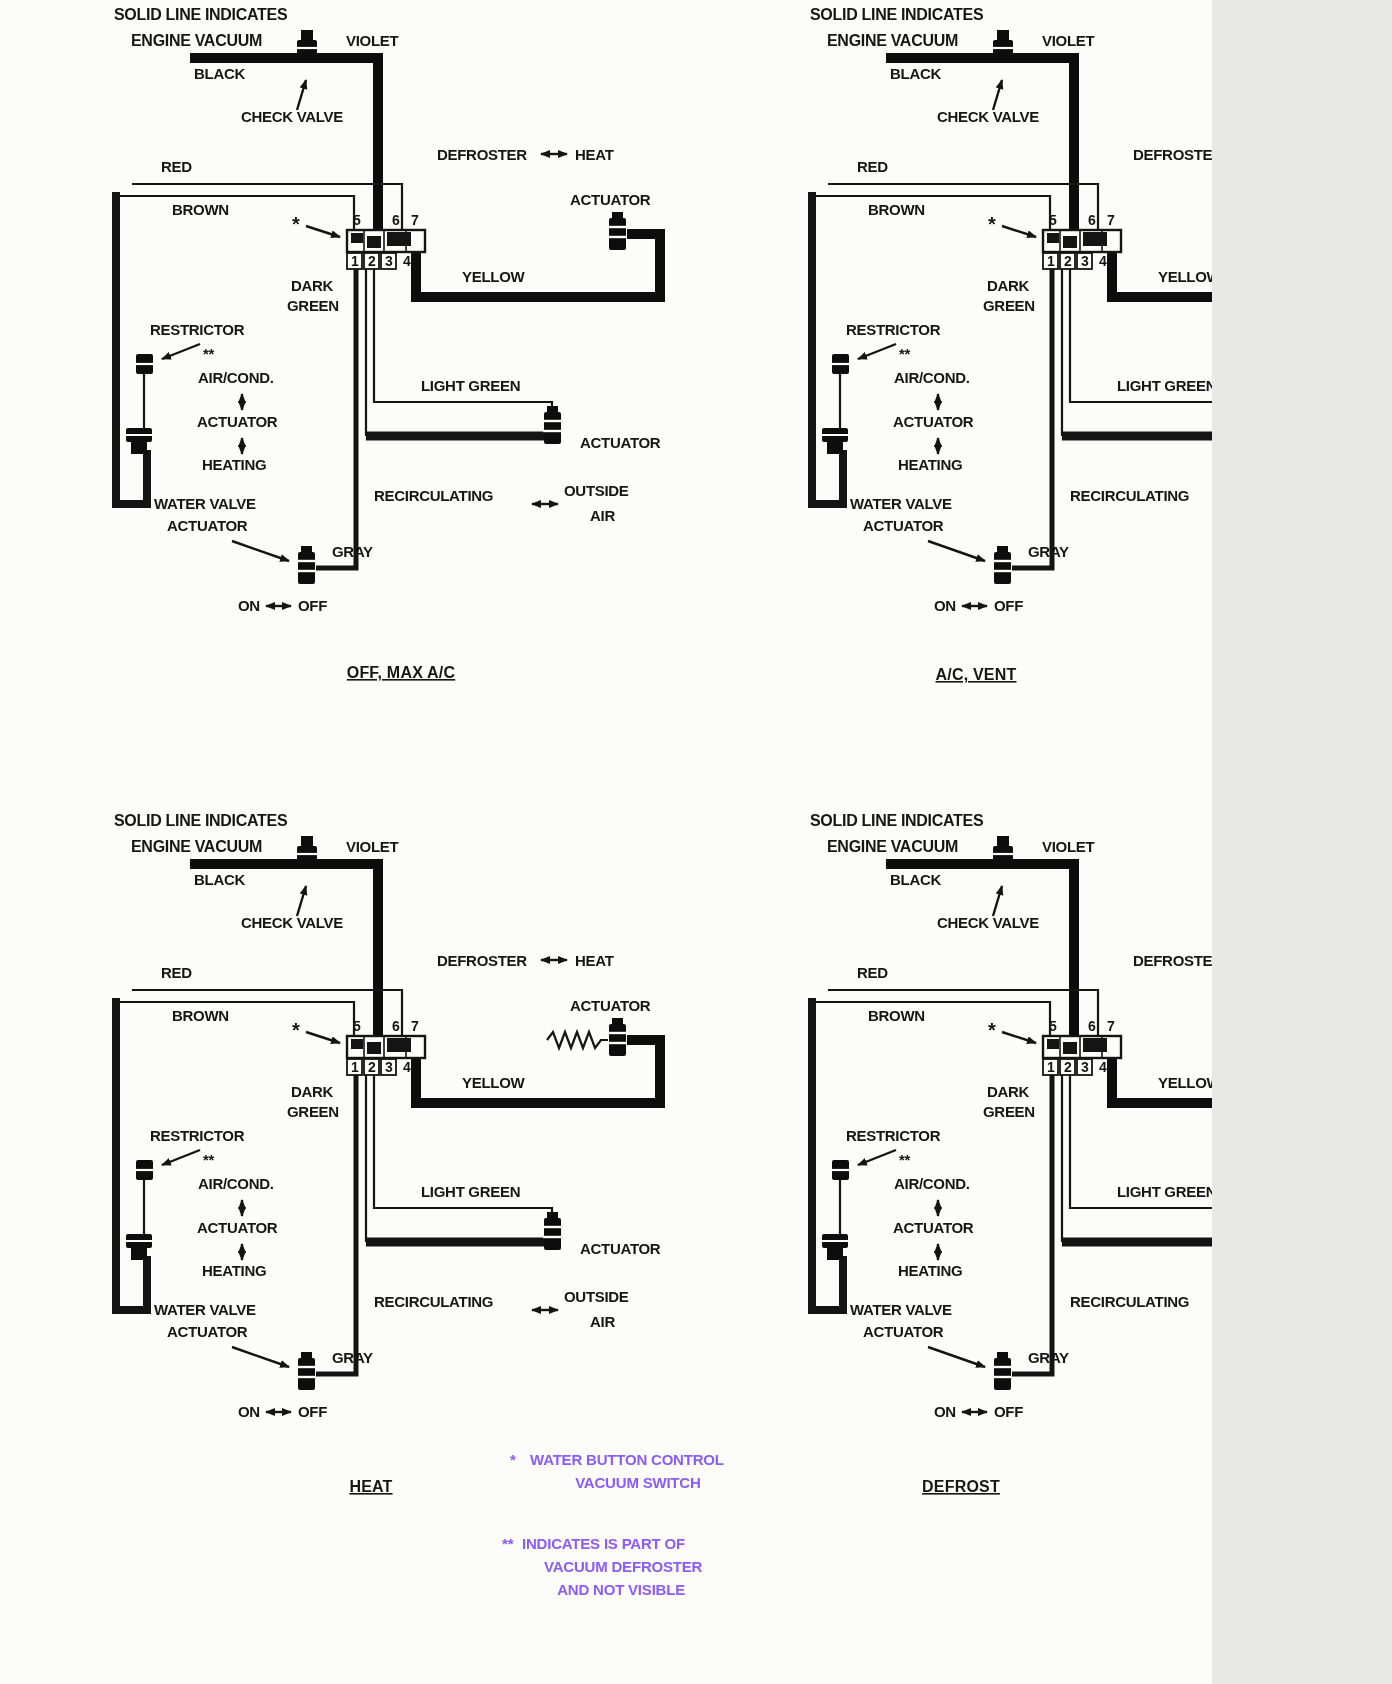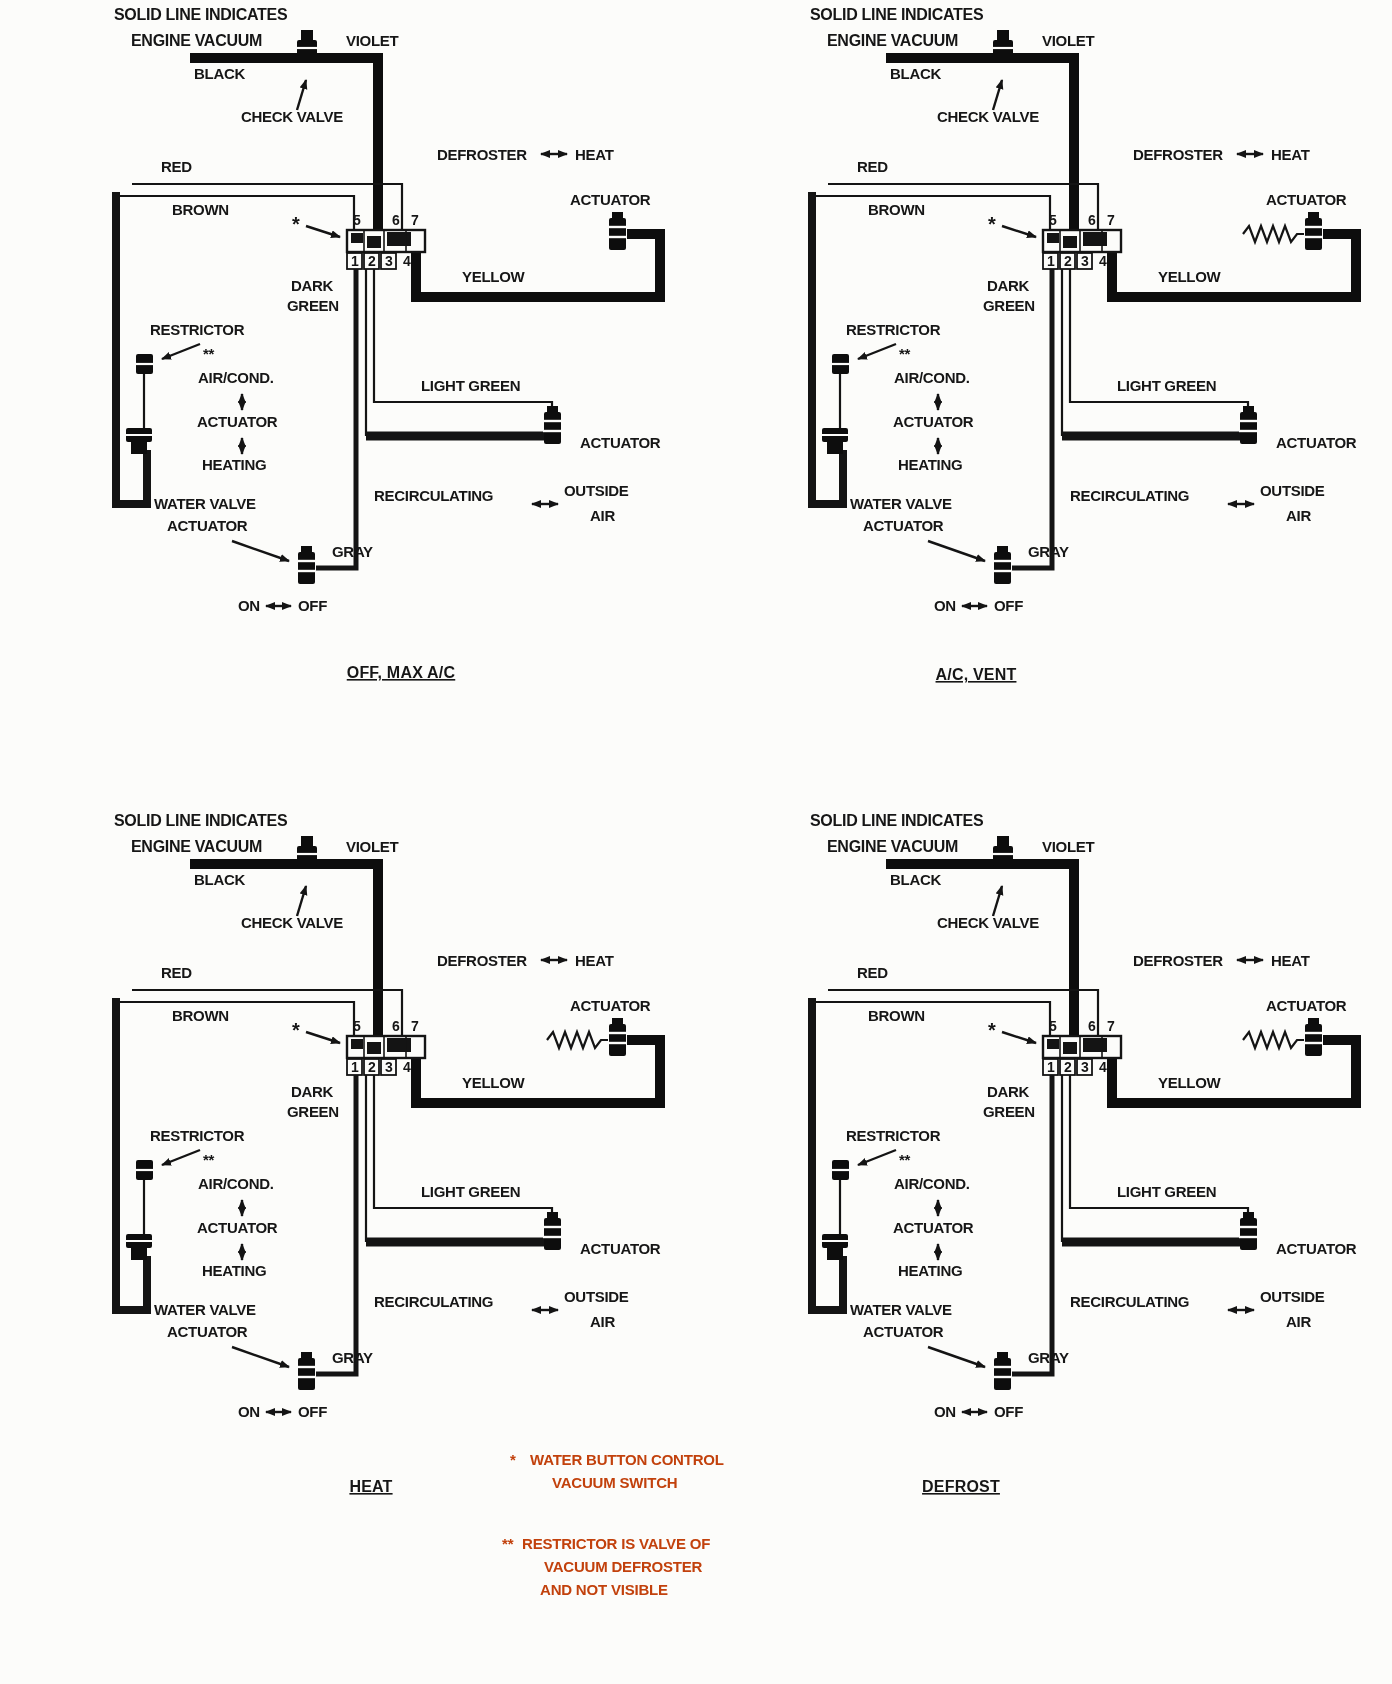--- a/index.html
+++ b/index.html
@@ -1,33 +1,33 @@
 <!DOCTYPE html>
 <html><head>
 <meta charset="utf-8">
 <style>
   html,body{margin:0;padding:0;background:#e8e8e4;}
   .canvas{
-    position:relative;width:1392px;height:1684px;background:#fcfcfa;
-    font-family:"Liberation Sans", sans-serif;color:#c2410c;overflow:hidden;
+    position:relative;width:1212px;height:1684px;background:#fcfcfa;
+    font-family:"Liberation Sans", sans-serif;color:#8b5cf6;overflow:hidden;
   }
   svg{position:absolute;overflow:visible;}
   .t{font-family:"Liberation Sans",sans-serif;font-weight:700;fill:#161616;font-size:15px;letter-spacing:-0.3px;}
   .big{font-size:16px;}
   .pin{font-size:14px;}
   .star{font-size:20px;}
   .title{font-size:16px;text-decoration:underline;letter-spacing:0.2px;}
   .ln{stroke:#141414;fill:none;stroke-linecap:butt;stroke-linejoin:miter;}
   .thick{stroke:#0d0d0d;stroke-width:10;}
   .mid{stroke-width:5;}
   .thin{stroke-width:2.2;}
   .arrow{stroke:#141414;stroke-width:2.4;fill:none;}
   .fn{position:absolute;font-weight:700;font-size:15px;letter-spacing:-0.2px;line-height:23px;}
   .fn .marker{position:absolute;left:-20px;top:0;}
-  .fn .ind{margin-left:22px;}
+  .fn .ind{margin-left:22px;text-align:center;}
 </style>
 </head>
 <body>
 
 <div class="canvas">
 
   <svg width="0" height="0">
     <defs>
       <marker id="ah" markerUnits="userSpaceOnUse" markerWidth="11" markerHeight="10" refX="9" refY="4" orient="auto-start-reverse">
         <path d="M0,0 L10,4 L0,8 Z" fill="#141414"></path>
@@ -179,18 +179,18 @@
   </svg>
 
   <div class="fn" style="left:530px;top:1448px">
     <span class="marker">*</span>
     <div>WATER BUTTON CONTROL</div>
     <div class="ind">VACUUM SWITCH</div>
   </div>
 
   <div class="fn" style="left:522px;top:1532px">
     <span class="marker">**</span>
-    <div>RESTRICTOR IS VALVE OF</div>
+    <div>INDICATES IS PART OF</div>
     <div class="ind">VACUUM DEFROSTER</div>
     <div class="ind" style="margin-left:18px">AND NOT VISIBLE</div>
   </div>
 
 </div>
 
 </body></html>

